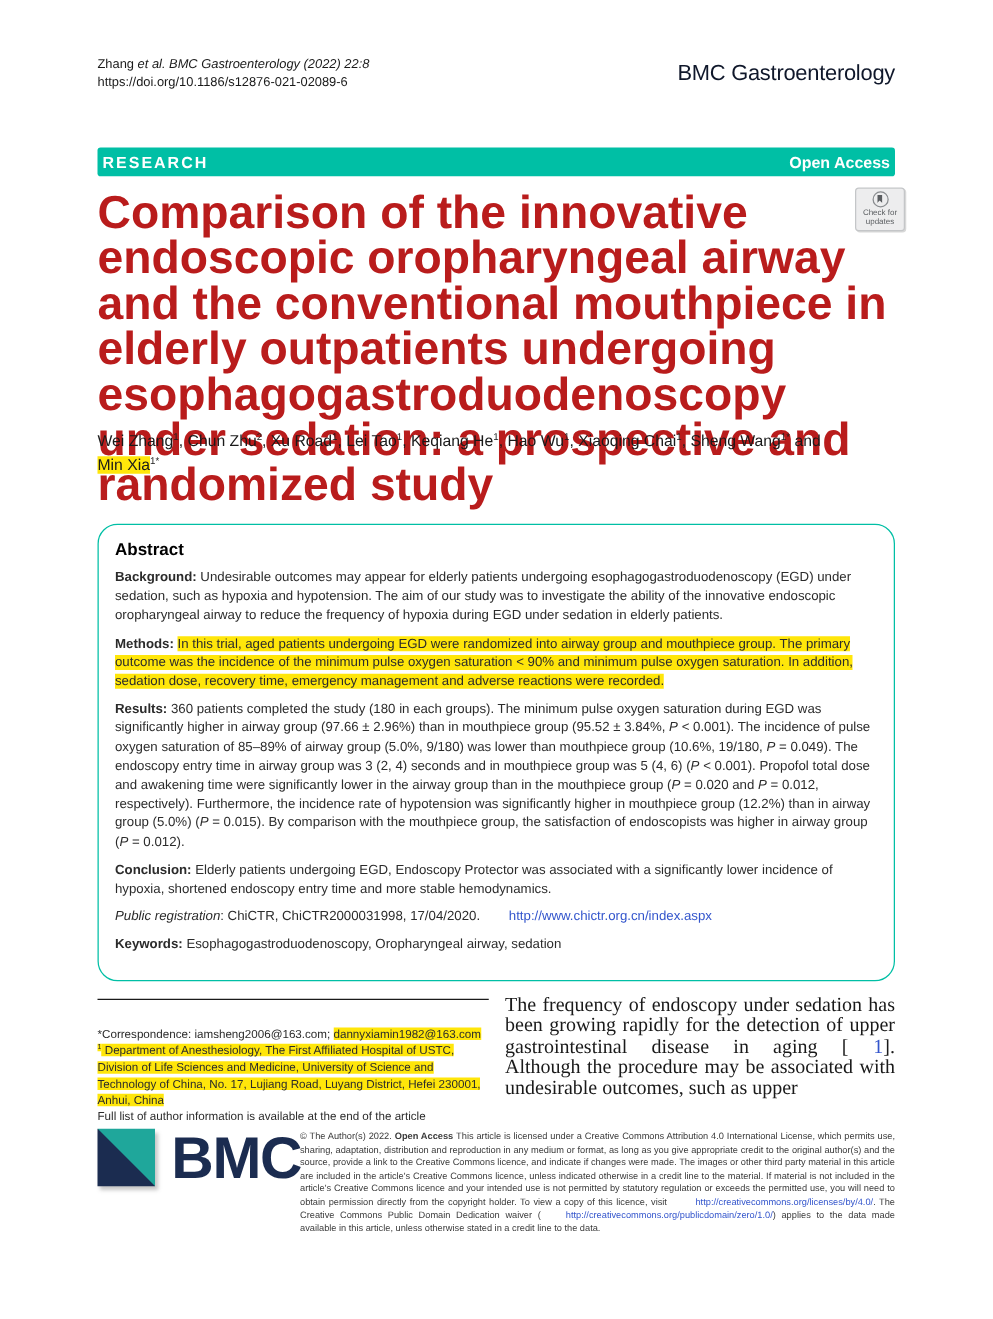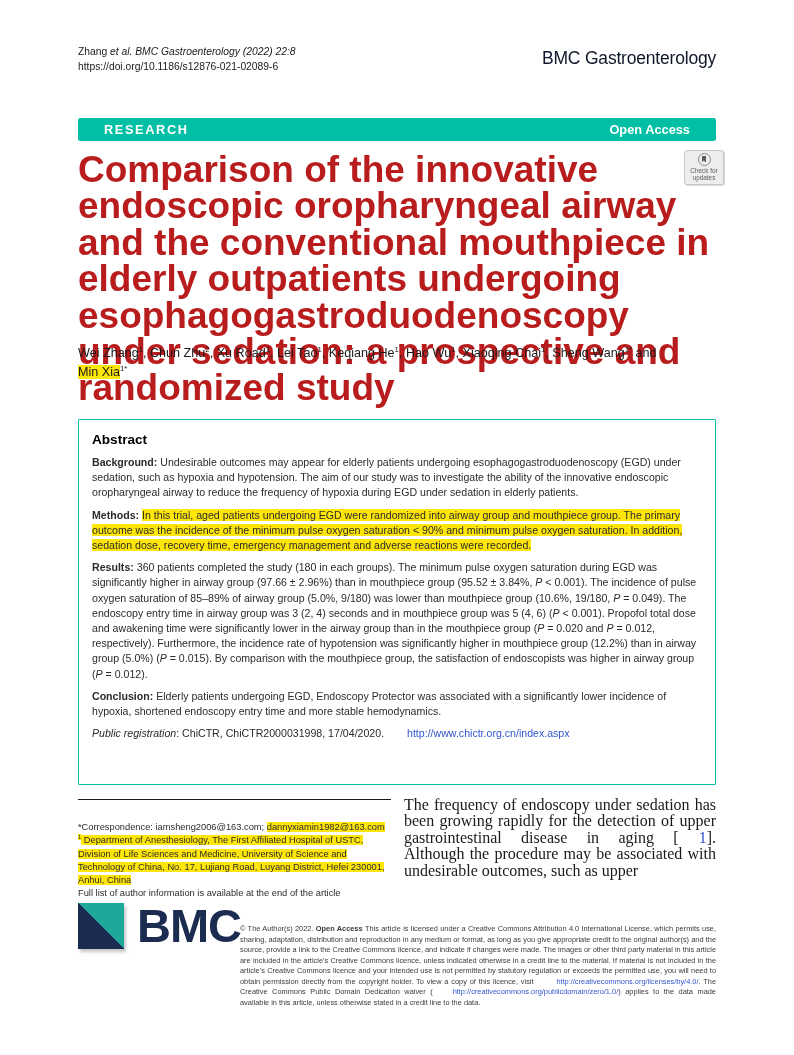--- a/index.html
+++ b/index.html
@@ -14,21 +14,21 @@
   .lnk { color:var(--link,#3355cc);padding-left:20px; }
   sup { font-size:0.62em; vertical-align:super; line-height:0; }
 
   .header-cite { position:absolute; left:78px; top:45px; font-size:10.3px; line-height:14.5px; color:#1a1a1a; }
   .header-journal { position:absolute; right:78px; top:48px; font-size:17.5px; color:#0f172a; letter-spacing:-0.2px; }
 
   .banner {
     position:absolute; left:78px; top:118px; width:638px; height:23px;
     background:var(--teal,#00BFA5); border-radius:2.5px; color:#fff;
     display:flex; align-items:center; justify-content:space-between;
-    padding:0 26px; font-size:12.8px; font-weight:bold;
+    padding:0 4px; font-size:12.8px; font-weight:bold;
   }
   .banner .research { letter-spacing:1.6px; }
 
   .title { position:absolute; left:78px; top:152px; width:636px; font-size:37px; line-height:36.4px; color:#b91c1c; }
 
   .check-badge {
     position:absolute; left:684px; top:150px; width:40px; height:35px;
     background:#ededee; border:1px solid #c4c6c8; border-radius:3px;
     box-shadow:1px 1px 0 #d8d8d8; text-align:center; padding-top:2px;
   }
@@ -39,21 +39,21 @@
   .check-badge .mark {
     position:absolute; left:3px; top:1.5px; width:4.5px; height:7px; background:#5a5d60;
     clip-path:polygon(0 0,100% 0,100% 100%,50% 70%,0 100%);
   }
   .check-badge .cb-txt { font-size:6.4px; line-height:7.4px; color:#5a5d60; }
 
   .authors { position:absolute; left:78px; top:344px; width:610px; font-size:12.6px; line-height:18.5px; color:#1a1a1a; }
 
   .abstract-box {
     position:absolute; left:78px; top:419px; width:638px; min-height:366px;
-    border:1.6px solid var(--teal,#00BFA5); border-radius:1px; padding:12px 13px 8px 13px;
+    border:1.6px solid var(--teal,#00BFA5); border-radius:16px; padding:12px 13px 8px 13px;
   }
   .abstract-box h2 { font-size:13.6px; font-weight:bold; color:#000; margin-bottom:8px; }
   .abs-p { font-size:10.6px; line-height:15.2px; color:#2b2b2b; margin-bottom:7px; }
 
   .footnote {
     position:absolute; left:78px; top:799px; width:313px;
     border-top:1px solid #1a1a1a; padding-top:21px;
     font-size:9.3px; line-height:13.3px; color:#2b2b2b;
   }
   .body-col { position:absolute; left:404px; top:797px; width:312px; }
@@ -63,21 +63,21 @@
   .bmc-logo { position:absolute; left:78px; top:903px; display:flex; align-items:center; }
   .bmc-square {
     width:46px; height:46px;
     background:linear-gradient(to bottom left, var(--logo-teal,#1FA79B) 0 49.6%, var(--navy,#1B2C50) 50% 100%);
     box-shadow:2px 3px 3px rgba(130,130,130,.45);
   }
   .bmc-word { font-size:47px; line-height:44px; font-weight:bold; color:var(--navy,#1B2C50); letter-spacing:-1px; margin-left:13px; }
 
   .copyright {
     position:absolute; left:240px; top:904px; width:476px;
-    font-size:7.4px; line-height:10.55px; color:#3a3a3a; text-align:justify;margin-top:20px;
+    font-size:7.4px; line-height:10.55px; color:#3a3a3a; text-align:justify;
   }
 </style>
 </head>
 <body>
 
 <div class="page">
 
   <div class="header-cite">
     <div><span>Zhang </span><span class="i">et al. BMC Gastroenterology</span><span class="i">        (2022) 22:8</span></div>
     <div class="doi">https://doi.org/10.1186/s12876-021-02089-6</div>
@@ -101,20 +101,21 @@
 
   <div class="authors"><span>Wei Zhang</span><sup>1</sup><span>, Chun Zhu</span><sup>2</sup><span>, Xu Road</span><sup>1</sup><span>, Lei Tao</span><sup>1</sup><span>, Keqiang He</span><sup>1</sup><span>, Hao Wu</span><sup>1</sup><span>, Xiaoqing Chai</span><sup>1</sup><span>, Sheng Wang</span><sup>1*</sup><span> and</span><br><span class="hl">Min Xia</span><sup>1*</sup></div>
 
   <div class="abstract-box">
     <h2>Abstract</h2>
     <p class="abs-p"><span class="b">Background: </span><span>Undesirable outcomes may appear for elderly patients undergoing esophagogastroduodenoscopy (EGD) under sedation, such as hypoxia and hypotension. The aim of our study was to investigate the ability of the innovative endoscopic oropharyngeal airway to reduce the frequency of hypoxia during EGD under sedation in elderly patients.</span></p>
     <p class="abs-p"><span class="b">Methods: </span><span class="hl">In this trial, aged patients undergoing EGD were randomized into airway group and mouthpiece group. The primary outcome was the incidence of the minimum pulse oxygen saturation &lt; 90% and minimum pulse oxygen saturation. In addition, sedation dose, recovery time, emergency management and adverse reactions were recorded.</span></p>
     <p class="abs-p"><span class="b">Results: </span><span>360 patients completed the study (180 in each groups). The minimum pulse oxygen saturation during EGD was significantly higher in airway group (97.66 ± 2.96%) than in mouthpiece group (95.52 ± 3.84%, </span><span class="i">P</span><span> &lt; 0.001). The incidence of pulse oxygen saturation of 85–89% of airway group (5.0%, 9/180) was lower than mouthpiece group (10.6%, 19/180, </span><span class="i">P</span><span> = 0.049). The endoscopy entry time in airway group was 3 (2, 4) seconds and in mouthpiece group was 5 (4, 6) (</span><span class="i">P</span><span> &lt; 0.001). Propofol total dose and awakening time were significantly lower in the airway group than in the mouthpiece group (</span><span class="i">P</span><span> = 0.020 and </span><span class="i">P</span><span> = 0.012, respectively). Furthermore, the incidence rate of hypotension was significantly higher in mouthpiece group (12.2%) than in airway group (5.0%) (</span><span class="i">P</span><span> = 0.015). By comparison with the mouthpiece group, the satisfaction of endoscopists was higher in airway group (</span><span class="i">P</span><span> = 0.012).</span></p>
     <p class="abs-p"><span class="b">Conclusion: </span><span>Elderly patients undergoing EGD, Endoscopy Protector was associated with a significantly lower incidence of hypoxia, shortened endoscopy entry time and more stable hemodynamics.</span></p>
     <p class="abs-p"><span class="i">Public registration</span><span>: ChiCTR, ChiCTR2000031998, 17/04/2020. </span><span class="lnk">http://www.chictr.org.cn/index.aspx</span></p>
+    <p class="abs-p"><span class="b">Keywords: </span><span>Esophagogastroduodenoscopy, Oropharyngeal airway, sedation</span></p>
   </div>
 
   <div class="footnote">
     <div><span>*Correspondence:  iamsheng2006@163.com; </span><span class="hl">dannyxiamin1982@163.com</span></div>
     <div><sup class="hl">1</sup><span class="hl"> Department of Anesthesiology, The First Affiliated Hospital of USTC, Division of Life Sciences and Medicine, University of Science and Technology of China, No. 17, Lujiang Road, Luyang District, Hefei 230001, Anhui, China</span></div>
     <div><span>Full list of author information is available at the end of the article</span></div>
   </div>
 
   <div class="body-col">
     <p><span>The frequency of endoscopy under sedation has been growing rapidly for the detection of upper gastrointestinal disease in aging [</span><span class="lnk">1</span><span>]. Although the procedure may be associated with undesirable outcomes, such as upper</span></p>

